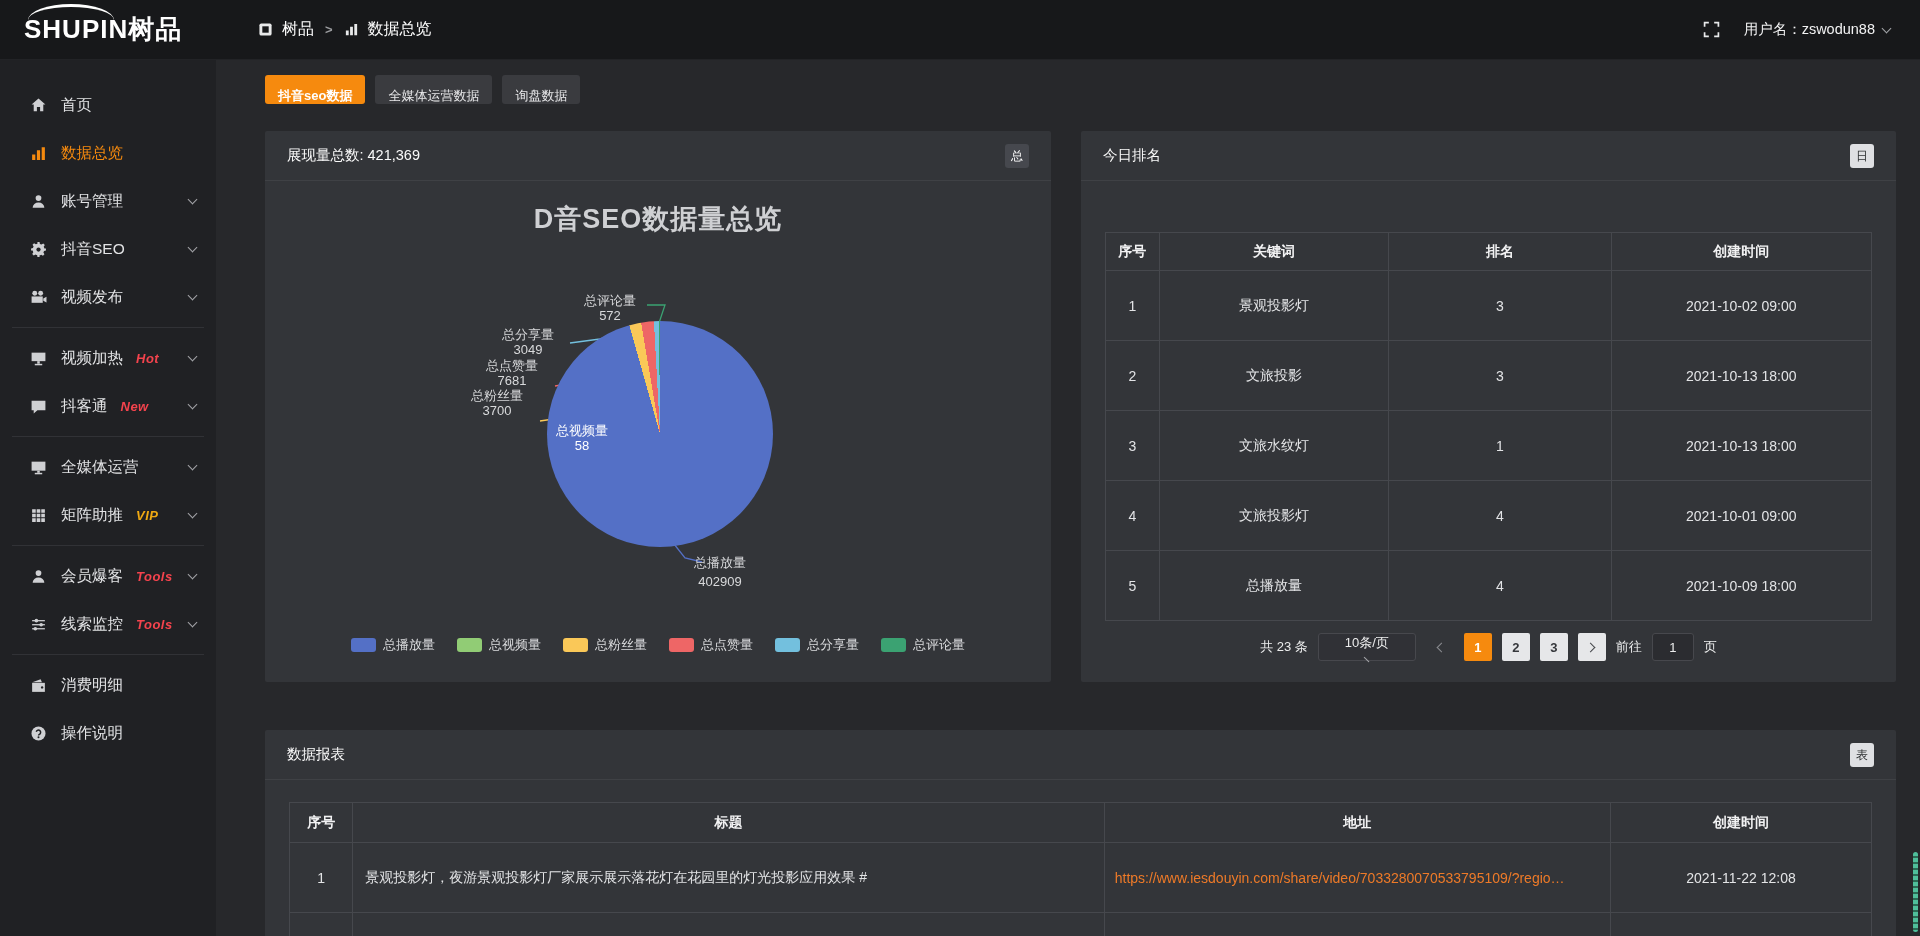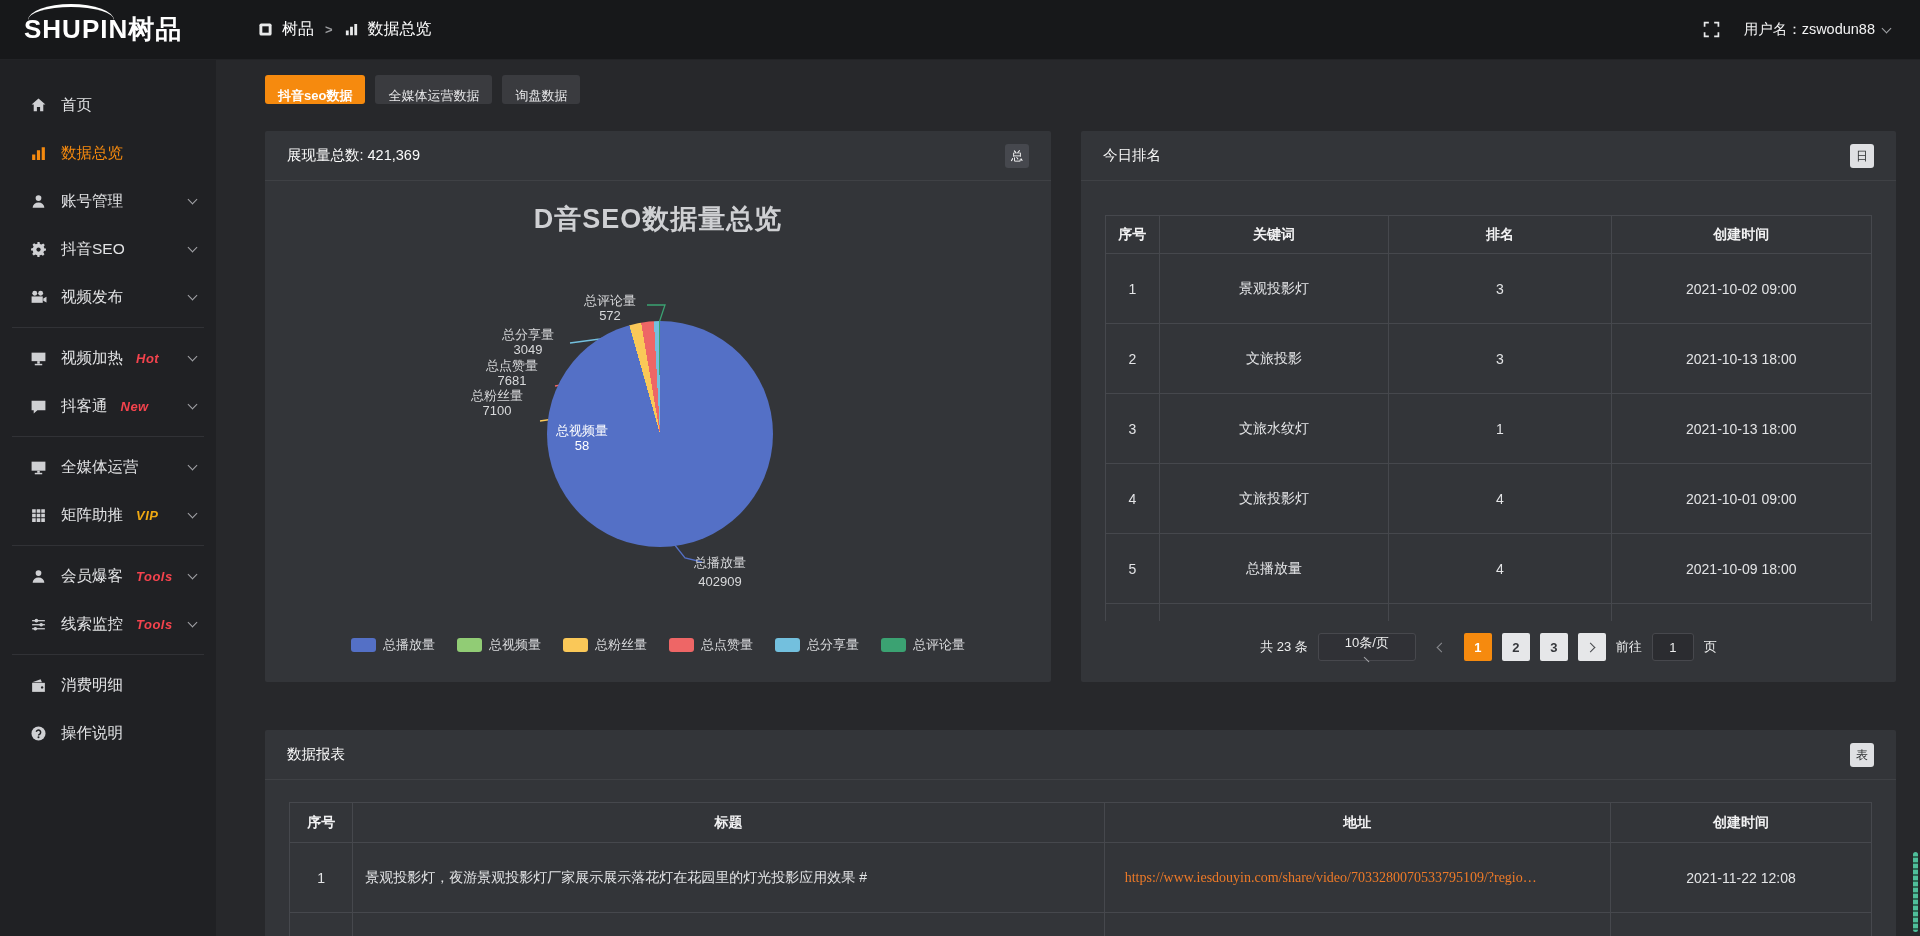--- a/index.html
+++ b/index.html
@@ -67,21 +67,21 @@
   .plabel-3 { left:247px; top:177px; }
   .plabel-4 { left:263px; top:146px; }
   .plabel-5 { left:345px; top:112px; }
   .label-lines { position:absolute; left:0; top:0; }
   .legend { position:absolute; left:0; right:0; top:455px; display:flex; justify-content:center;
     align-items:center; gap:22px; }
   .legend-item { display:flex; align-items:center; gap:7px; font-size:13px; color:#dcdddf; cursor:pointer; }
   .swatch { width:25px; height:14px; border-radius:3px; display:inline-block; }
 
   
-  table { border-collapse:collapse; width:100%; table-layout:fixed; }
+  table { border-collapse:collapse; width:100%; table-layout:fixed;margin-top:17px; }
   th, td { border:1px solid #46484d; text-align:center; font-size:14px; color:#e3e4e6;
     overflow:hidden; white-space:nowrap; }
   th { font-weight:700; color:#f2f2f3; }
 
   
   .panel-rank { left:865px; top:71px; width:815px; height:551px; }
   .rank-wrap { margin:34px 24px 0; height:406px; overflow:hidden; }
   .rank-wrap th { height:38px; }
   .rank-wrap td { height:70px; }
   .pagination { position:absolute; left:0; right:0; top:502px; display:flex;
@@ -100,21 +100,21 @@
   .pg-goto-input { width:42px; height:28px; background:#2b2c30; border:1px solid #47484d; border-radius:3px;
     color:#eceded; text-align:center; font-size:13px; font-family:inherit; }
 
   
   .panel-report { left:49px; top:670px; width:1631px; height:420px; }
   .report-wrap { margin:22px 24px 0; }
   .report-wrap th { height:40px; }
   .report-wrap td { height:70px; }
   .report-wrap .stub td { height:60px; }
   .cell-left { text-align:left; padding:0 12px; }
-  .cell-link { text-align:left; padding:0 20px; color:var(--link);font-family:Liberation Serif, serif; }
+  .cell-link { text-align:left; padding:0 10px; color:var(--link); }
 
   .scrollbar-thumb { position:absolute; right:2px; top:792px; width:5px; height:80px; border-radius:3px;
     background:repeating-linear-gradient(180deg, var(--scroll) 0 4px, #2b6b55 4px 6px); }
 </style>
 </head>
 <body>
 
 <header class="top-header">
   <div class="logo">
     <div class="logo-mark">
@@ -324,21 +324,21 @@
       <div class="plabel plabel-0">
         <div>总播放量</div>
         <div>402909</div>
       </div>
       <div class="plabel plabel-1">
         <div>总视频量</div>
         <div>58</div>
       </div>
       <div class="plabel plabel-2">
         <div>总粉丝量</div>
-        <div>7100</div>
+        <div>3700</div>
       </div>
       <div class="plabel plabel-3">
         <div>总点赞量</div>
         <div>7681</div>
       </div>
       <div class="plabel plabel-4">
         <div>总分享量</div>
         <div>3049</div>
       </div>
       <div class="plabel plabel-5">

